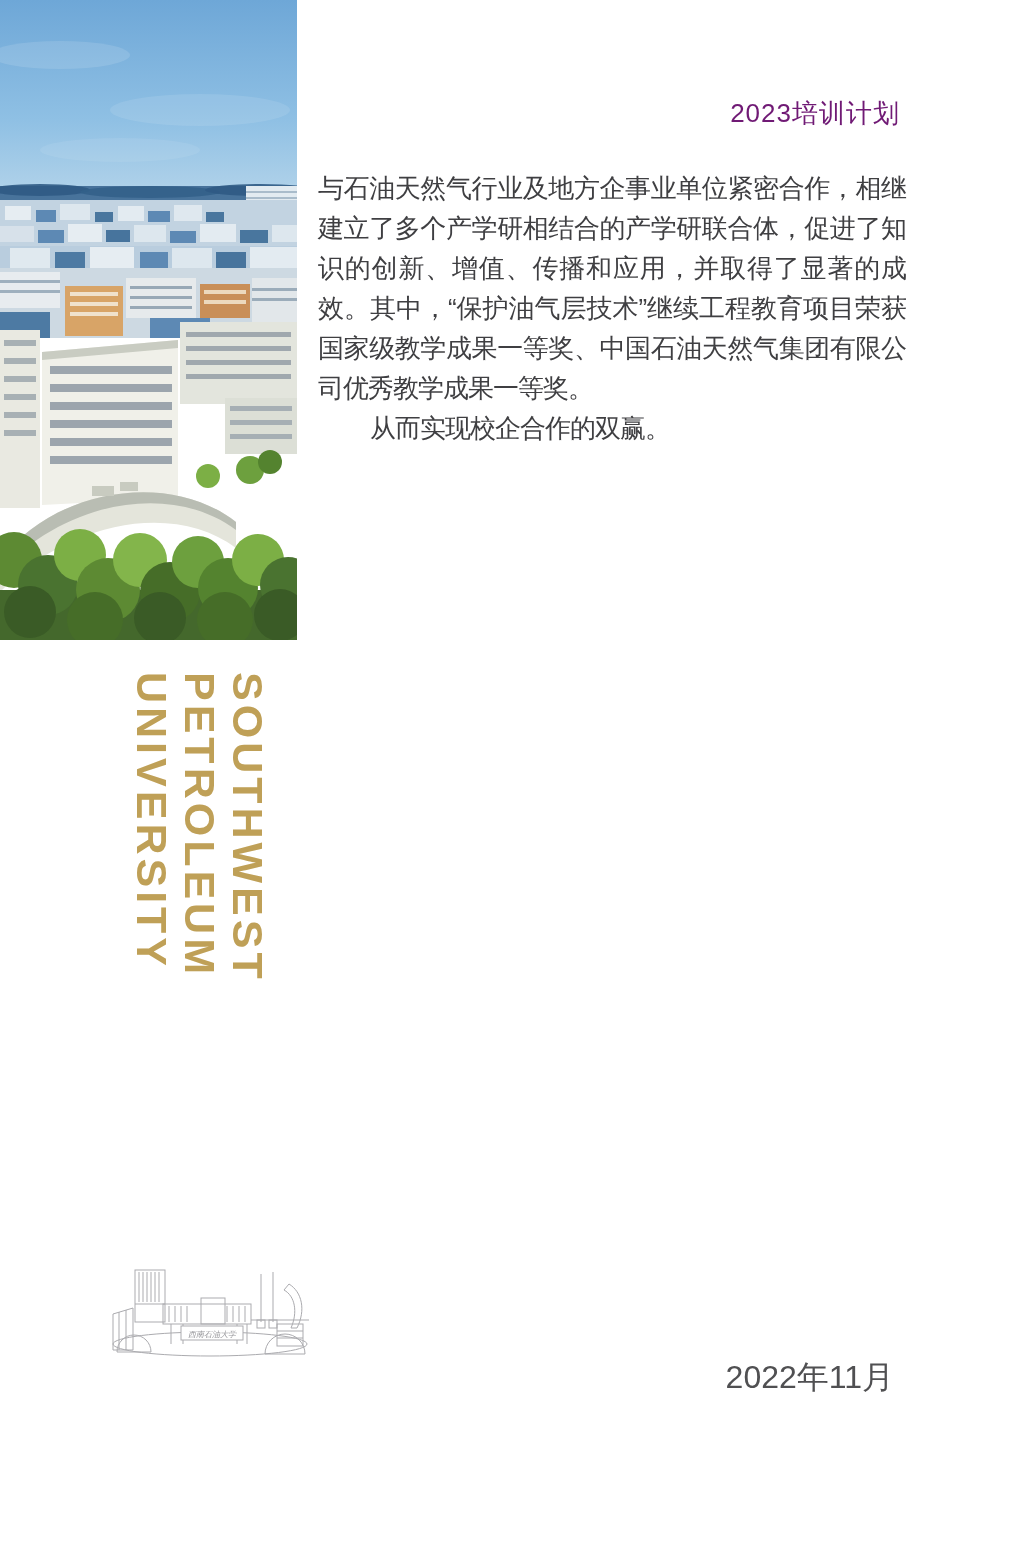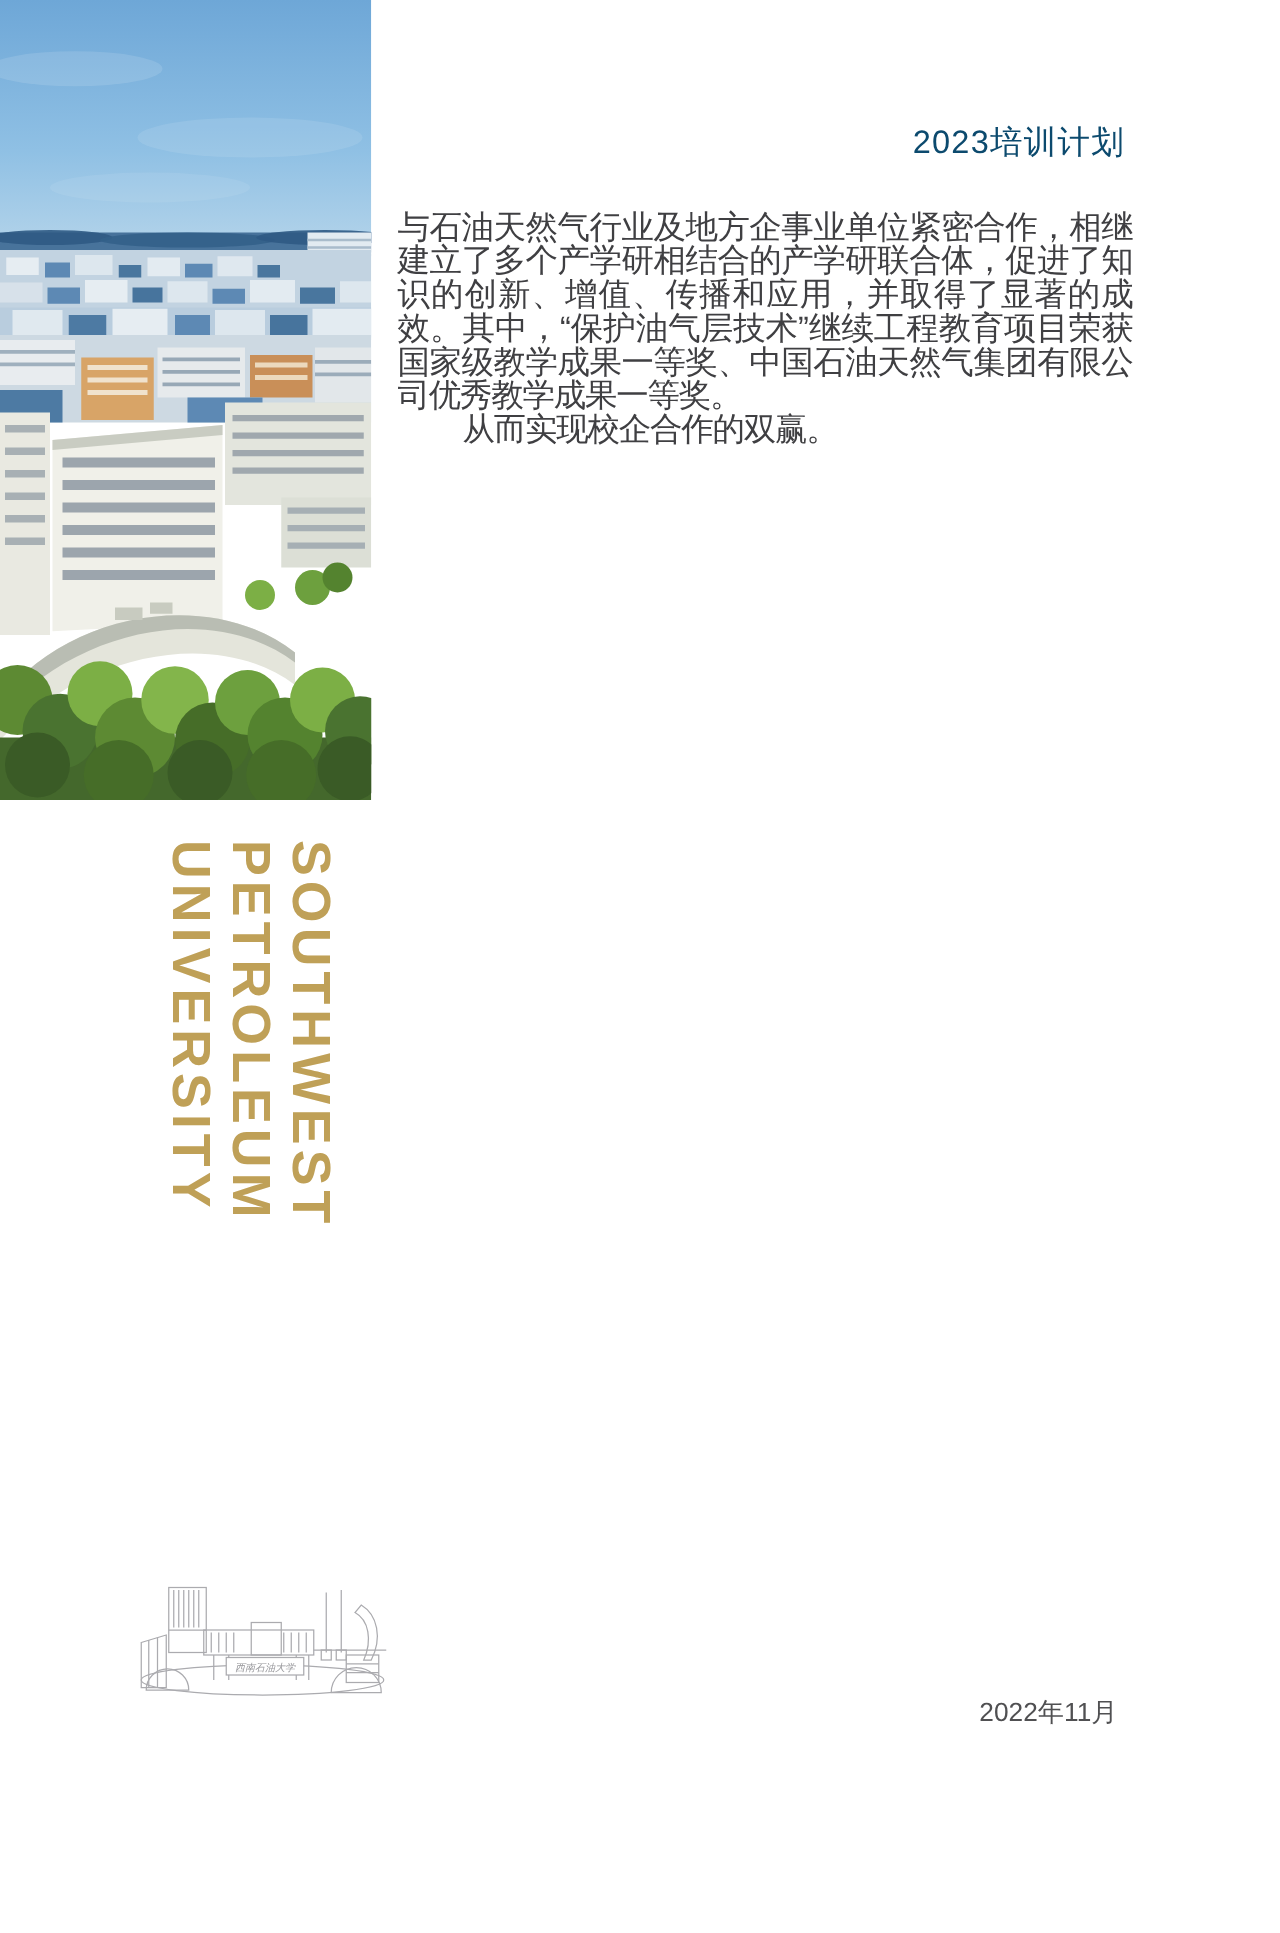--- a/index.html
+++ b/index.html
@@ -7,26 +7,26 @@
     position:relative;width:1024px;height:1546px;background:#ffffff;overflow:hidden;
     font-family:"Liberation Sans","DejaVu Sans",sans-serif;
   }
   
   .photo{position:absolute;left:0;top:0;width:297px;height:640px;}
   .photo svg{display:block;width:100%;height:100%;}
   
   .header-title{
     position:absolute;top:96px;left:318px;width:588px;
     text-align:right;padding-right:6px;box-sizing:border-box;
-    font-size:26px;color:#0c4a6e;letter-spacing:1px;
+    font-size:26px;color:#701a75;letter-spacing:1px;
   }
   
   .content{
     position:absolute;left:318px;top:168px;width:588px;
-    font-size:26px;line-height:27px;color:#3f3f42;
+    font-size:26px;line-height:40px;color:#3f3f42;
     text-align:justify;letter-spacing:-1px;
   }
   .content p{margin:0;padding:0;}
   .content p.indent{text-indent:2em;}
   
   .vertical-name{position:absolute;left:128px;top:672px;width:144px;height:330px;}
   .vertical-name .rot{
     width:330px;height:144px;transform-origin:0 0;
     transform:rotate(90deg) translateY(-144px);
   }
@@ -34,21 +34,21 @@
     font-size:43px;line-height:48px;font-weight:700;letter-spacing:4px;
     color:#bfa057;white-space:nowrap;
   }
   
   .logo{position:absolute;left:105px;top:1262px;width:210px;height:98px;}
   .logo svg{display:block;width:100%;height:100%;}
   
   .date-line{
     position:absolute;left:318px;top:1356px;width:588px;
     text-align:right;padding-right:12px;box-sizing:border-box;
-    font-size:21px;color:#505052;
+    font-size:32px;color:#505052;
   }
 </style>
 </head>
 <body>
 
 <div class="page">
 
   <div class="photo">
     <svg viewBox="0 0 297 640" preserveAspectRatio="none">
       <defs>

